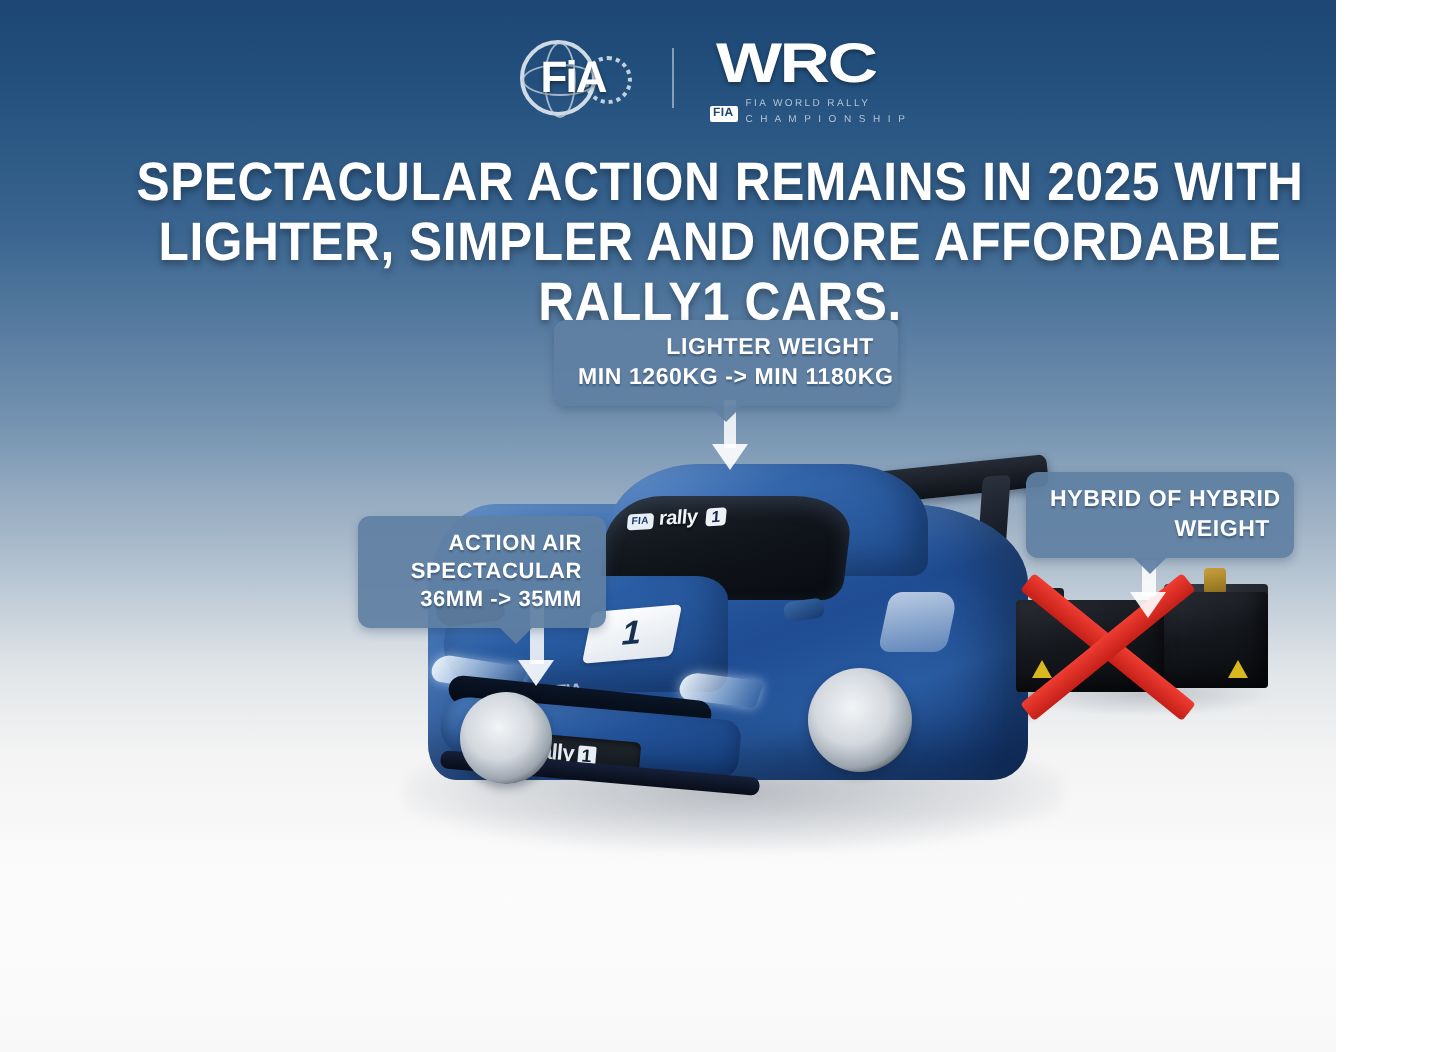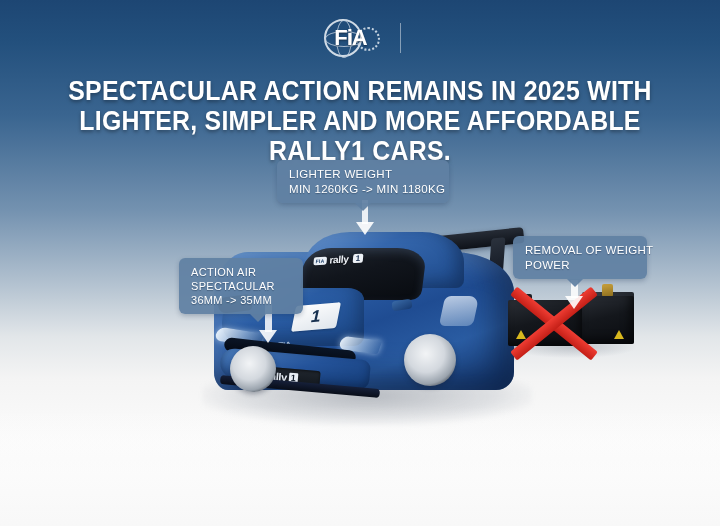--- a/index.html
+++ b/index.html
@@ -3,21 +3,21 @@
 <meta charset="utf-8">
 <style>
   * { box-sizing: border-box; margin: 0; padding: 0; }
   html, body {
     width: 720px; height: 526px;
     overflow: hidden;
     font-family: "Liberation Sans", sans-serif;
   }
   #stage {
     position: relative;
-    width: 720px; height: 526px;
+    width: 668px; height: 526px;
     background: linear-gradient(to bottom,
       #1d4673 0%,
       #23507d 8%,
       #3a6590 22%,
       #7492b0 40%,
       #b3c2d0 54%,
       #e2e6e9 64%,
       #f4f4f4 72%,
       #fbfbfb 84%,
       #f6f6f6 100%);
@@ -82,22 +82,22 @@
     transform: scaleX(.92); transform-origin: center top;
     text-shadow: 0 2px 4px rgba(0,0,0,.35);
   }
   .headline span { display: block; }
 
   
   .callout {
     position: absolute;
     background: rgba(96,128,163,.93);
     border-radius: 6px;
-    color: #fff; text-align: left;
-    font-weight: 400; font-size: 11.5px; line-height: 1.28;
+    color: #fff; text-align: right;
+    font-weight: 700; font-size: 11.5px; line-height: 1.28;
     letter-spacing: .3px;
     padding: 7px 12px;
     box-shadow: 0 2px 5px rgba(20,40,70,.25);
     text-shadow: 0 1px 1px rgba(25,45,70,.45);
   }
   .callout span { display: block; white-space: nowrap; }
   .callout .tip {
     position: absolute; width: 0; height: 0;
     border-left: 8px solid transparent;
     border-right: 8px solid transparent;
@@ -329,20 +329,30 @@
   <div class="logo-row">
 
     <div class="fia-logo">
       <div class="fia-globe"></div>
       <div class="fia-gear"></div>
       <div class="fia-text">FiA</div>
     </div>
 
     <div class="logo-divider"></div>
 
+    <div class="wrc-logo">
+      <span class="wrc-mark">WRC</span>
+      <div class="wrc-sub">
+        <span class="wrc-fia-badge">FIA</span>
+        <span class="wrc-sub-text">
+          <span>FIA WORLD RALLY</span><br>
+          <span>C H A M P I O N S H I P</span>
+        </span>
+      </div>
+    </div>
 
   </div>
 
   <div class="headline">
     <span>SPECTACULAR ACTION REMAINS IN 2025 WITH</span>
     <span>LIGHTER, SIMPLER AND MORE AFFORDABLE RALLY1 CARS.</span>
   </div>
 
   <div id="car">
     <div class="car-shadow"></div>
@@ -413,20 +423,20 @@
   </div>
 
   <div class="callout" id="callout-restrictor">
     <span>ACTION AIR</span>
     <span>SPECTACULAR</span>
     <span>36MM -&gt; 35MM</span>
     <div class="tip"></div>
   </div>
 
   <div class="callout" id="callout-hybrid">
-    <span>REMOVAL OF WEIGHT</span>
-    <span>POWER</span>
+    <span>HYBRID OF HYBRID</span>
+    <span>WEIGHT</span>
     <div class="tip"></div>
   </div>
 
   <div class="floor-line"></div>
 
 </div>
 
 </body></html>

